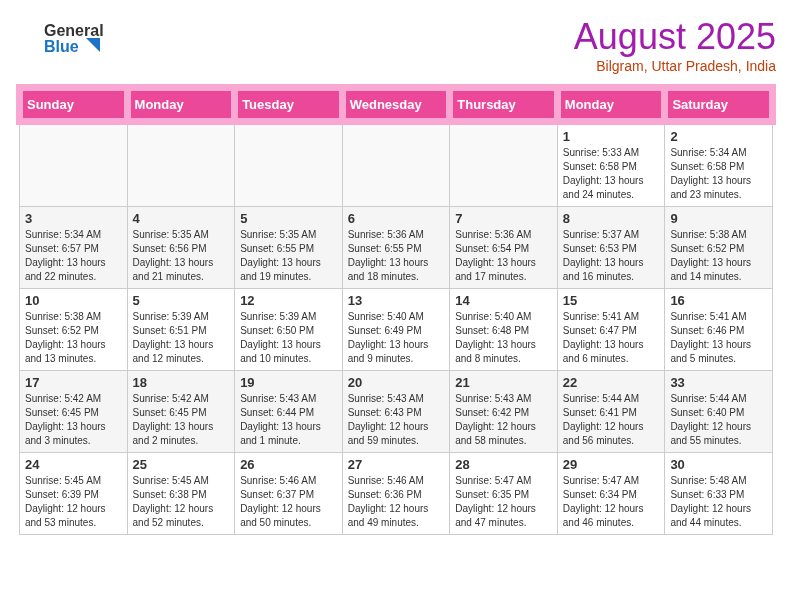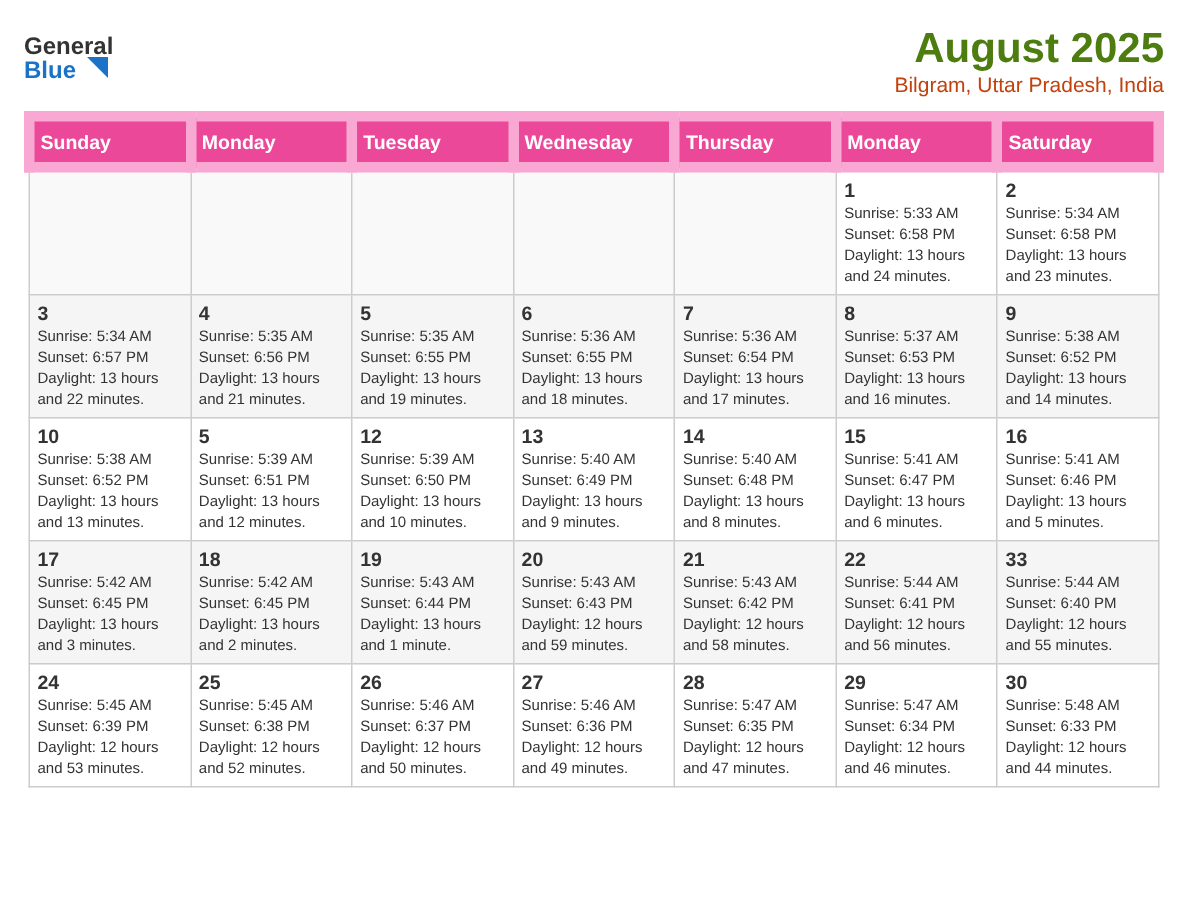--- a/index.html
+++ b/index.html
@@ -13,32 +13,33 @@
     .header-area {
       display: flex;
       justify-content: space-between;
       align-items: flex-start;
       margin-bottom: 10px;
     }
     .logo {
       display: flex;
       flex-direction: column;
       align-items: flex-start;
+      margin-left: 28px;
     }
     .logo-wrapper {
       display: flex;
       align-items: center;
     }
     .title-area {
       text-align: right;
     }
     .month-title {
-      font-size: 28px;
-      color: #4d7c0f;
-      font-weight: bold;
+      font-size: 36px;
+      color: #a21caf;
+      font-weight: normal;
     }
     .subtitle {
       font-size: 14px;
       color: #c2410c;
     }
     .calendar {
       width: 100%;
       border-collapse: collapse;
       border: 1px solid #ccc;
     }

